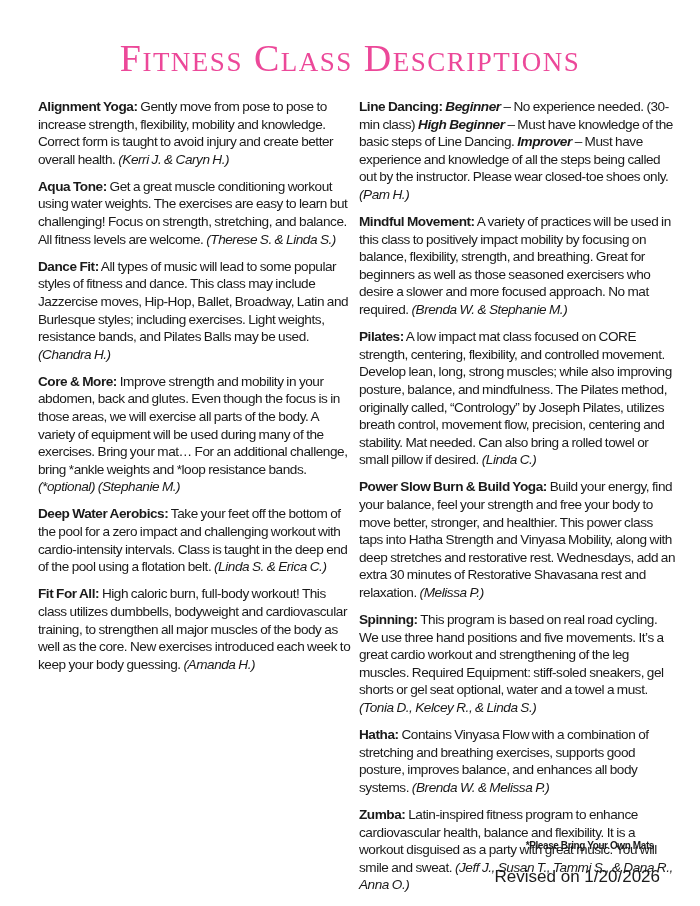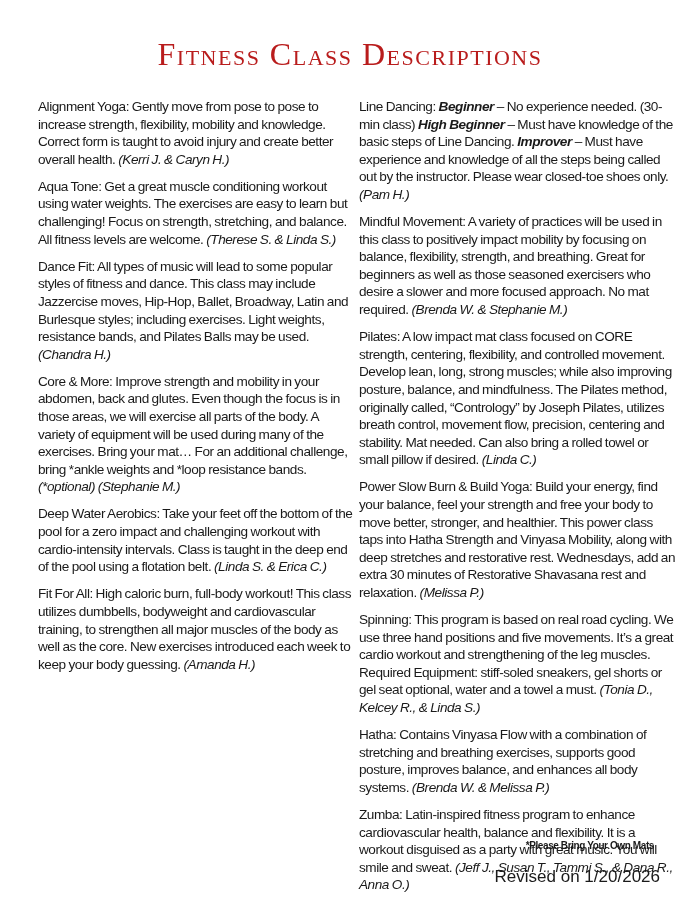--- a/index.html
+++ b/index.html
@@ -1,36 +1,36 @@
 <!DOCTYPE html>
 <html><head>
 <meta charset="utf-8">
 <style>
   html, body { margin: 0; padding: 0; background: #ffffff; }
   body { width: 700px; height: 906px; position: relative; overflow: hidden; color: #1a1a1a; }
   .title {
     position: absolute; top: 36px; left: 0; width: 700px; text-align: center;
     font-family: "Liberation Serif", "DejaVu Serif", serif;
-    font-variant: small-caps; font-size: 32px; letter-spacing: 1.5px; color: #b91c1c;
+    font-variant: small-caps; font-size: 38px; letter-spacing: 1.5px; color: #ec4899;
     margin: 0; font-weight: normal;
   }
   .col {
     position: absolute; top: 98px; width: 318px;
     font-family: "Liberation Sans", "DejaVu Sans", sans-serif;
   }
   .col-left { left: 38px; }
   .col-right { left: 359px; }
   .entry {
     margin: 0 0 9.5px 0;
     font-size: 13.6px; line-height: 17.6px;
     transform-origin: left top;
     letter-spacing: -0.45px; word-spacing: -0.5px;
     font-stretch: condensed;
   }
-  .name { font-weight: normal; }
+  .name { font-weight: bold; }
   .credit { font-style: italic; }
   .lvl { font-weight: bold; font-style: italic; margin-top: 13px; }
   .footer-note {
     position: absolute; top: 840px; right: 46px;
     font-family: "Liberation Sans", "DejaVu Sans", sans-serif;
     font-weight: bold; font-size: 10px; letter-spacing: -0.4px;
   }
   .footer-rev {
     position: absolute; top: 867px; right: 40px;
     font-family: "Liberation Sans", "DejaVu Sans", sans-serif;

